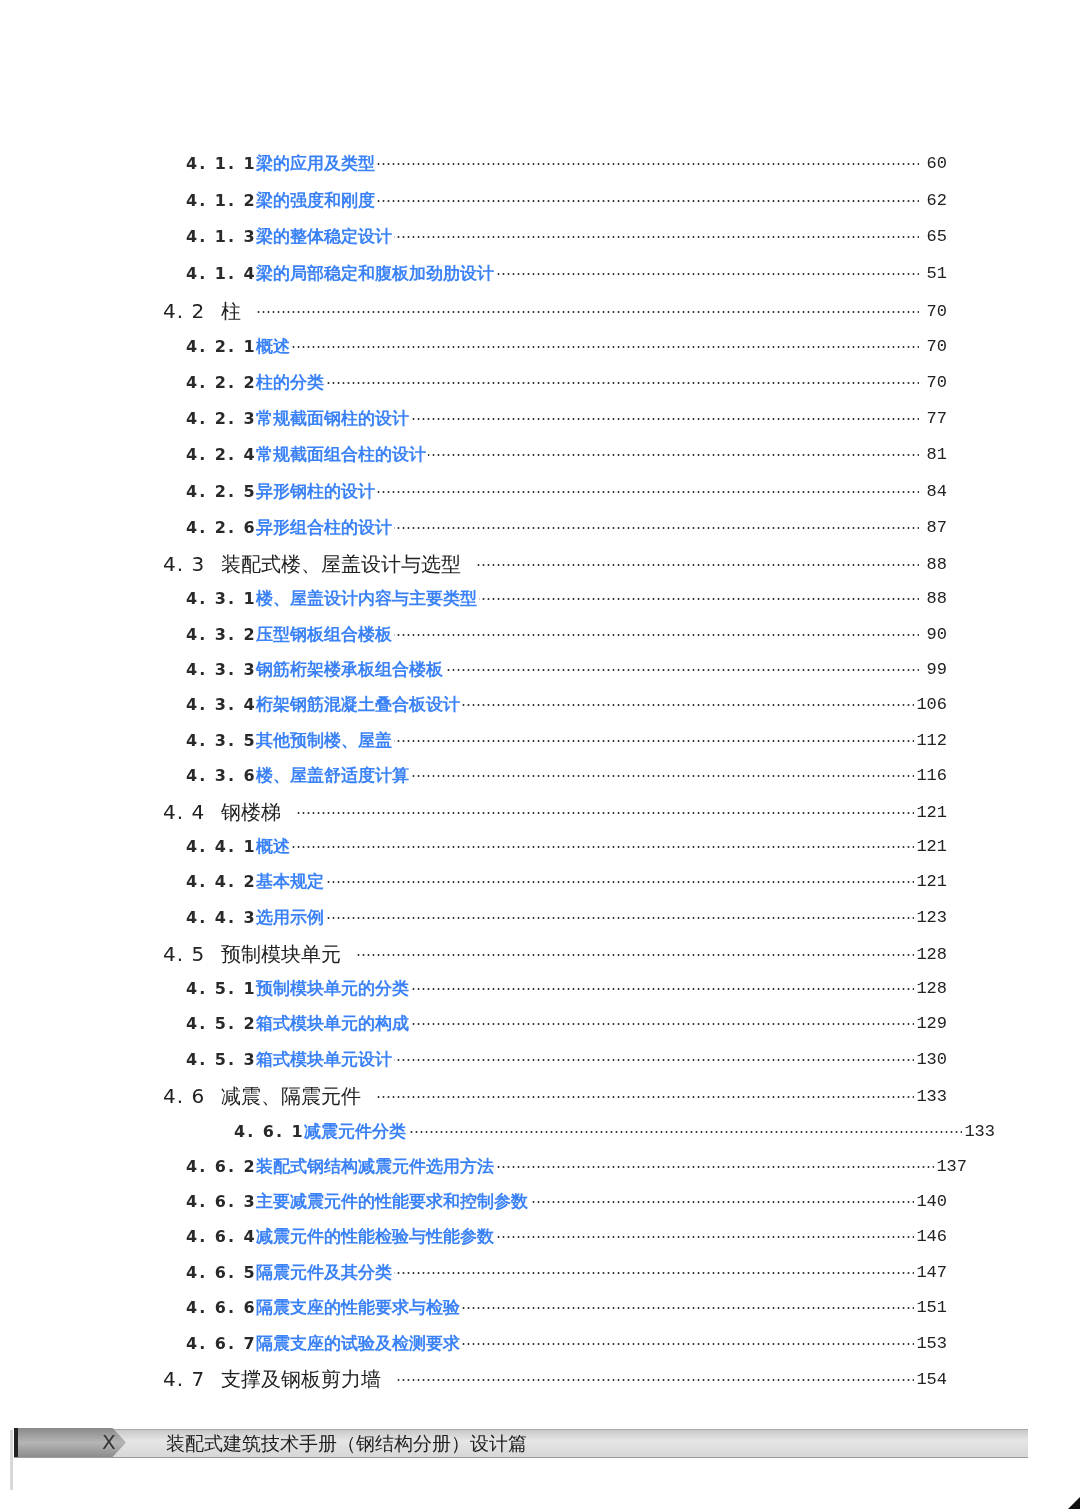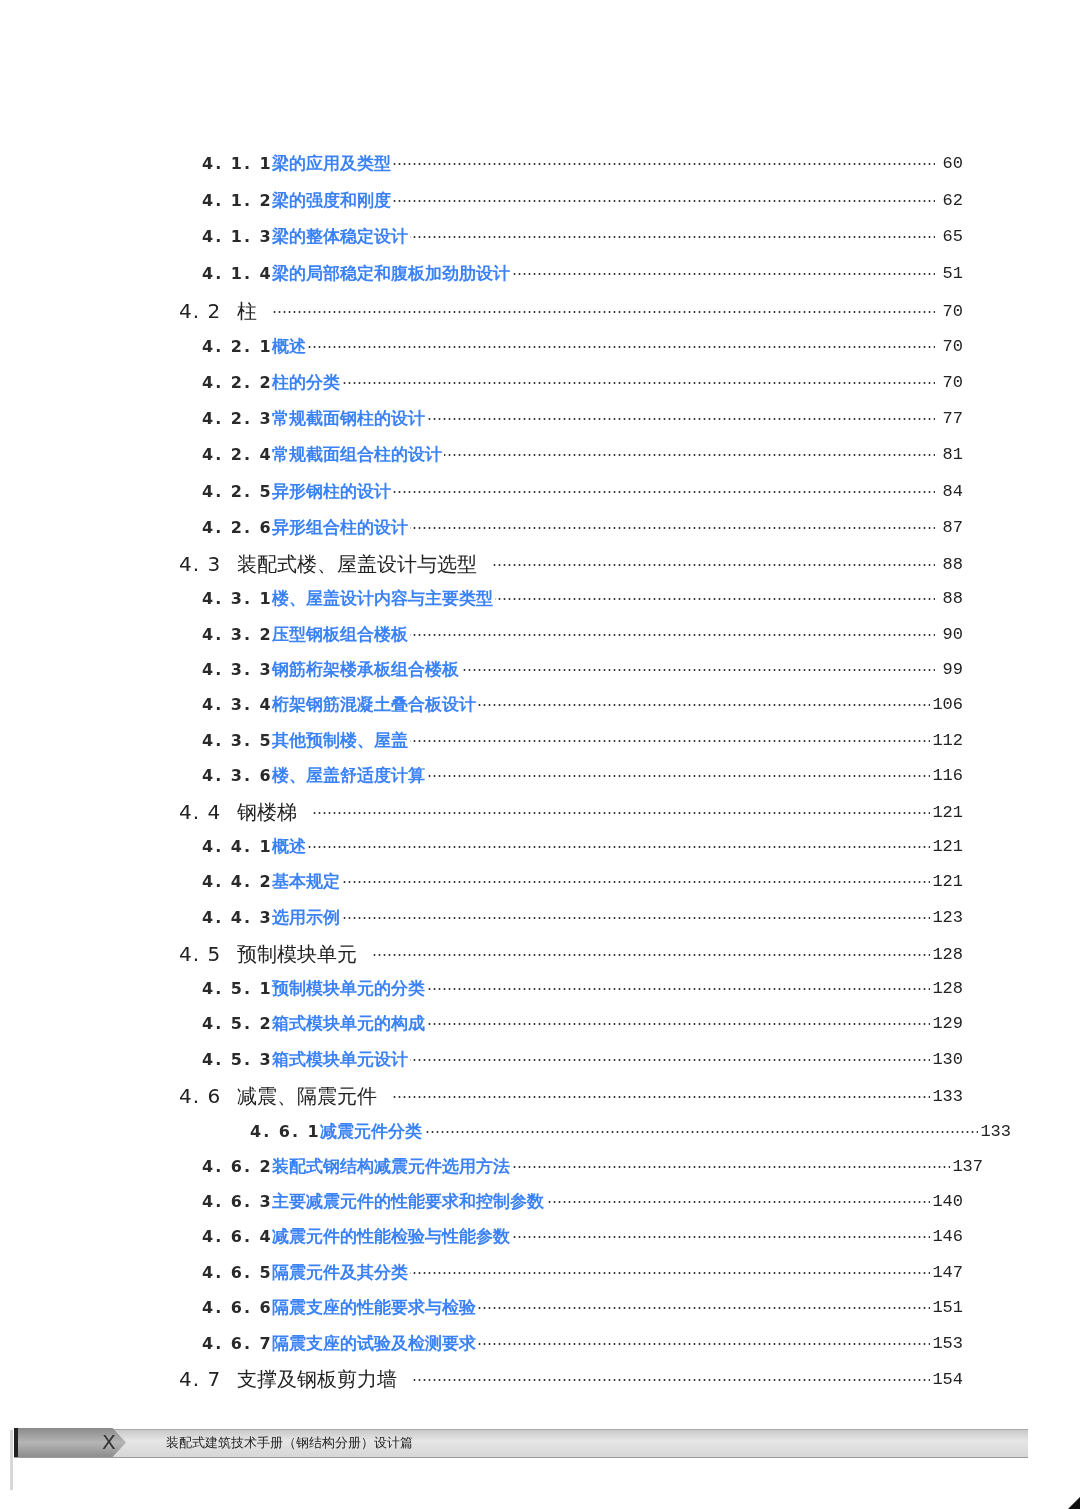--- a/index.html
+++ b/index.html
@@ -4,21 +4,21 @@
 <style>
   html, body { margin: 0; padding: 0; }
   body {
     width: 1080px; height: 1509px; background: #ffffff;
     position: relative; overflow: hidden;
     font-family: "DejaVu Sans", "Liberation Sans", sans-serif;
     color: #1c1c1c;
   }
   .toc { position: absolute; left: 0; top: 0; width: 1080px; }
   .row {
-    position: absolute; left: 16px; width: 997px; height: 30px;
+    position: absolute; left: 0; width: 997px; height: 30px;
     display: flex; align-items: center;
   }
   .row.sec .num {
     position: absolute; left: 163px; font-size: 20px; font-family: "DejaVu Sans", sans-serif;
     letter-spacing: 1px; color: #222;
   }
   .row.sec .title {
     position: absolute; left: 221px; font-size: 20px; color: #222;
     background: #fff; padding-right: 14px; z-index: 2; white-space: nowrap;
   }
@@ -53,21 +53,21 @@
     background: linear-gradient(#8a8a8a, #b5b5b5 50%, #8d8d8d);
     clip-path: polygon(0 0, 88% 0, 100% 50%, 88% 100%, 0 100%);
     border-left: 4px solid #222;
     box-sizing: border-box;
   }
   .footer-roman {
     position: absolute; left: 102px; top: 1429px; font-size: 20px; color: #333;
     font-family: "DejaVu Sans", sans-serif; line-height: 27px;
   }
   .footer-title {
-    position: absolute; left: 166px; top: 1429px; font-size: 13px; color: #1e1e1e;
+    position: absolute; left: 166px; top: 1429px; font-size: 19px; color: #1e1e1e;
     line-height: 28px; white-space: nowrap;
   }
   .corner-mark {
     position: absolute; right: 0; bottom: 0; width: 0; height: 0;
     border-left: 12px solid transparent; border-bottom: 12px solid #111;
   }
   .margin-line {
     position: absolute; left: 10px; top: 1430px; width: 3px; height: 60px; background: #d8d8d8;
   }
 </style>

